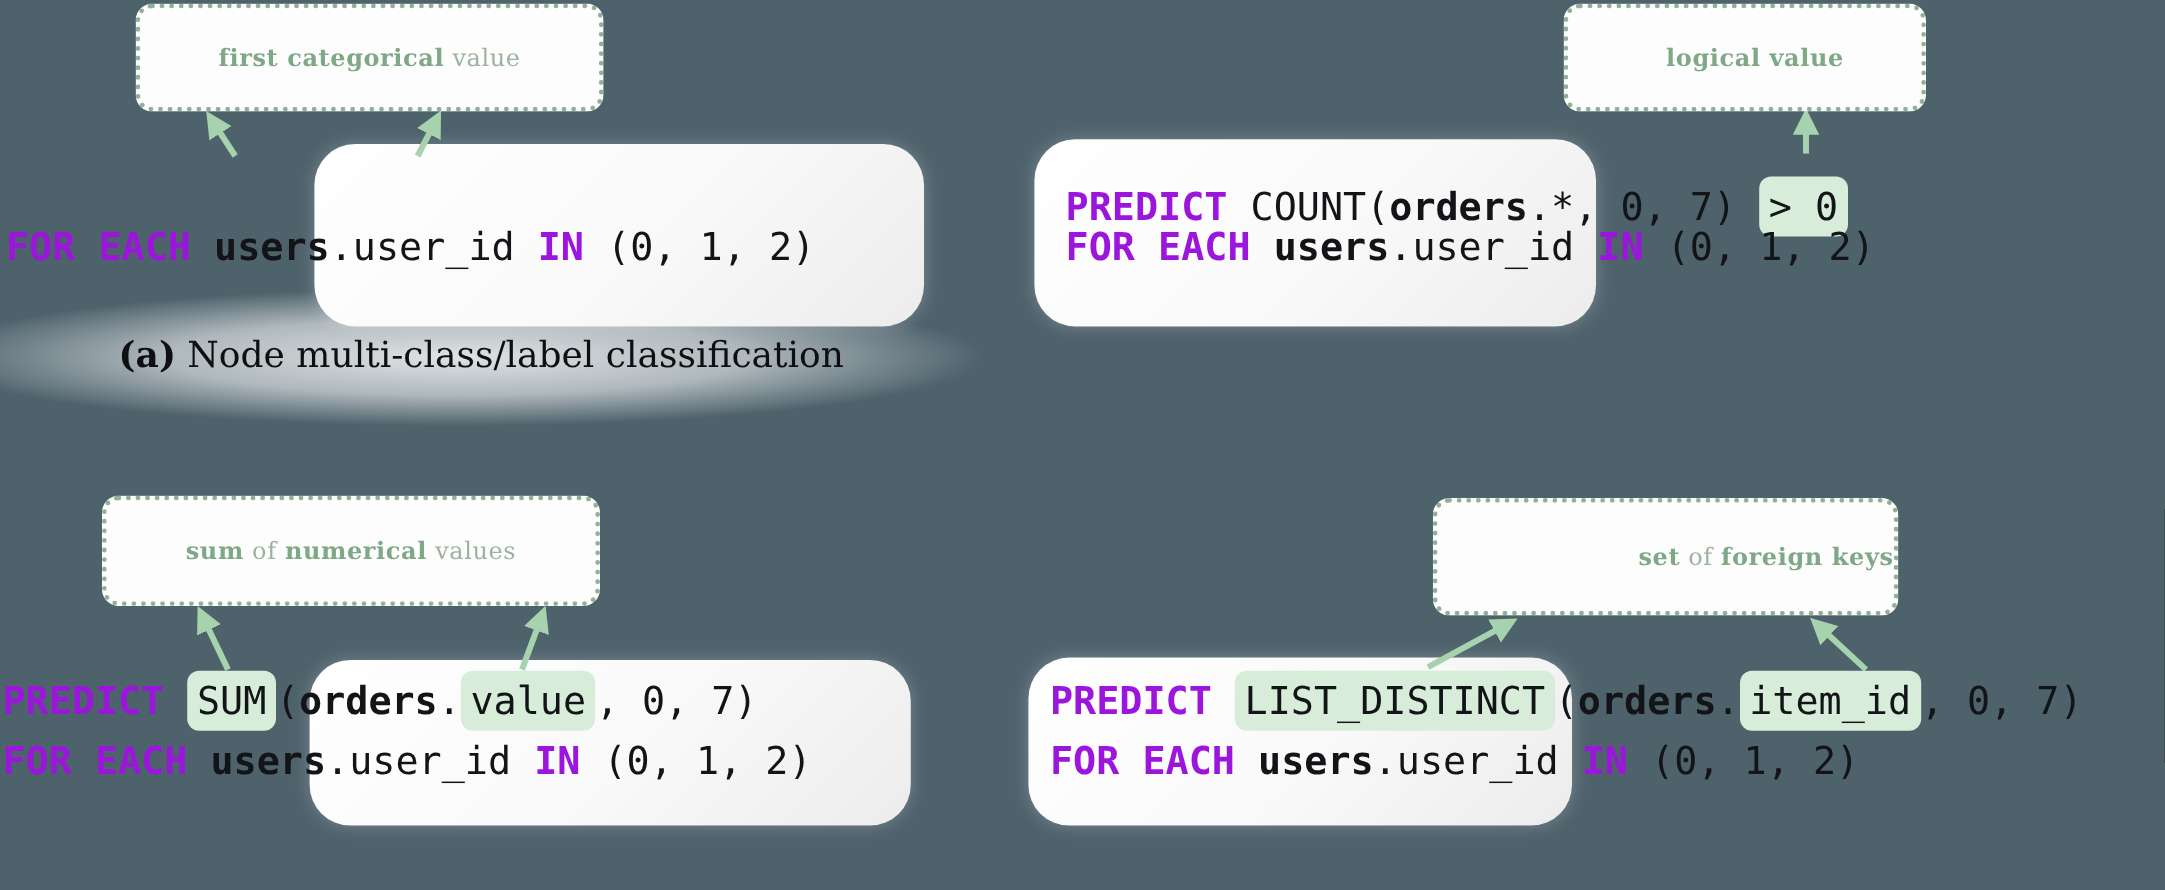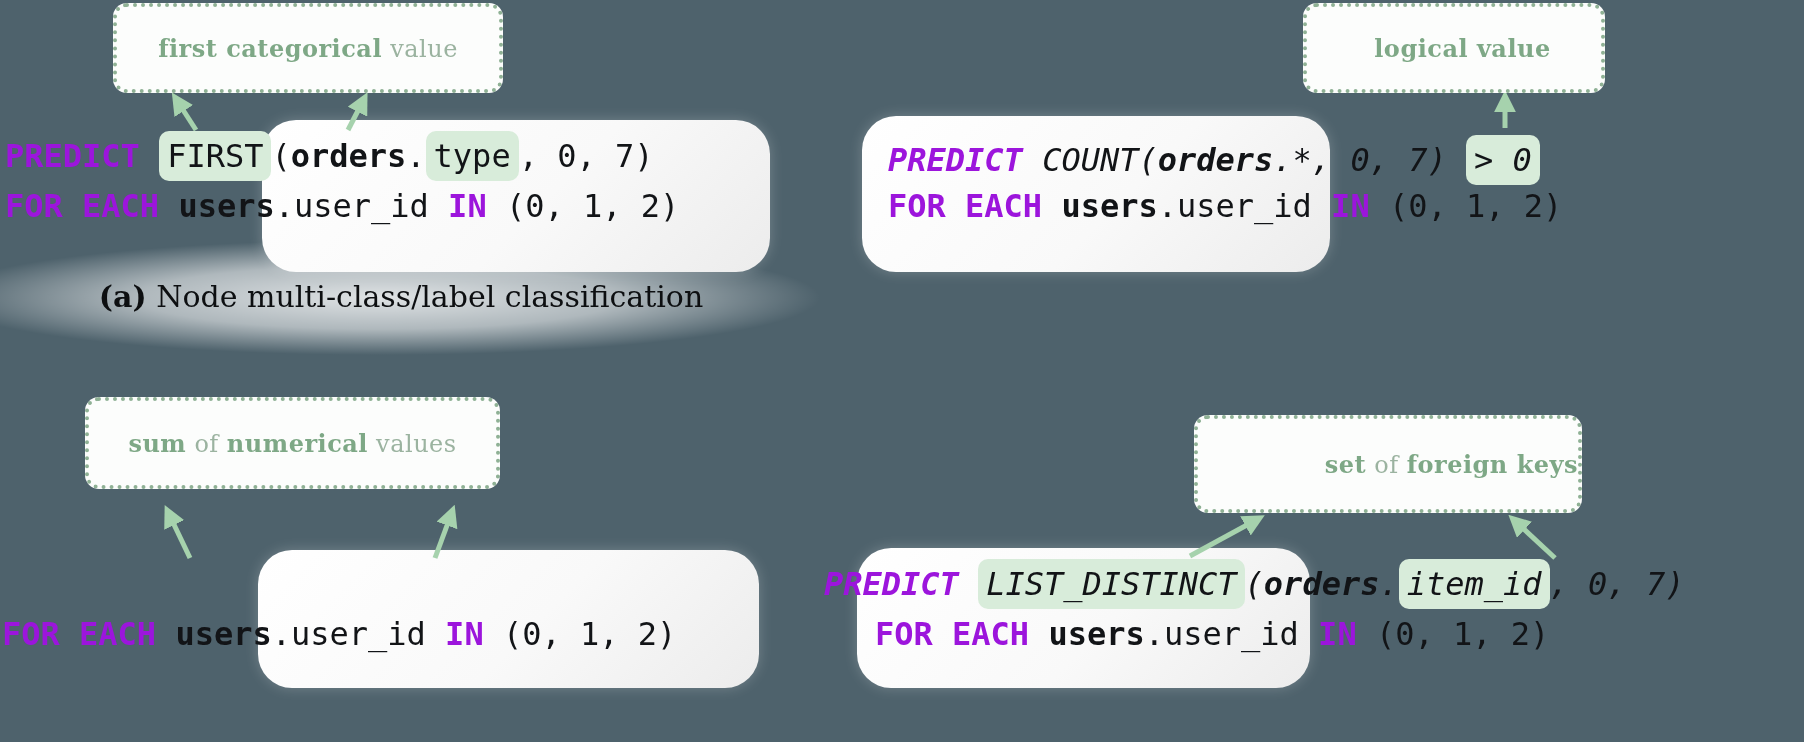--- a/index.html
+++ b/index.html
@@ -31,43 +31,43 @@
   #panel-a .codebox{left:262px;top:120px;width:508px;height:152px;}
   #panel-b .codebox{left:862px;top:116px;width:468px;height:156px;}
   #panel-c .codebox{left:258px;top:550px;width:501px;height:138px;}
   #panel-d .codebox{left:857px;top:548px;width:453px;height:140px;}
 
   
   .callout{
     position:absolute;z-index:3;border:4px dotted var(--coBorder);
     background:var(--coBg);border-radius:14px;
     display:flex;align-items:center;justify-content:center;
-    font-size:24px;letter-spacing:.5px;
+    font-size:20px;letter-spacing:.5px;
   }
   .co-bold{font-weight:bold;color:var(--coBold);white-space:pre;}
   .co-light{font-weight:normal;color:var(--coLight);white-space:pre;}
   #panel-a .callout{left:113px;top:3px;width:382px;height:82px;}
   #panel-b .callout{left:1303px;top:3px;width:277px;height:82px;padding-left:17px;}
-  #panel-c .callout{left:85px;top:397px;width:407px;height:84px;}
+  #panel-c .callout{left:85px;top:413px;width:407px;height:84px;}
   #panel-d .callout{left:1194px;top:415px;width:380px;height:90px;justify-content:flex-end;}
 
   
   .code{
     position:absolute;z-index:3;white-space:pre;
     font-family:"DejaVu Sans Mono", monospace;
     font-size:32px;line-height:44px;height:44px;color:var(--code);
   }
   .tok-kw{color:var(--kw);font-weight:bold;}
   .tok-tbl{font-weight:bold;}
   .tok-pl{}
   .tok-chip{background:var(--chipBg);padding:6px 8px;border-radius:10px;}
   #panel-a .code.l1{left:5px;top:134px;}   #panel-a .code.l2{left:5px;top:184px;}
-  #panel-b .code.l1{left:888px;top:138px;font-style:italic;} #panel-b .code.l2{left:888px;top:184px;}
+  #panel-b .code.l1{left:888px;top:150px;} #panel-b .code.l2{left:888px;top:184px;}
   #panel-c .code.l1{left:2px;top:562px;}   #panel-c .code.l2{left:2px;top:612px;}
-  #panel-d .code.l1{left:824px;top:562px;font-style:italic;} #panel-d .code.l2{left:875px;top:612px;}
+  #panel-d .code.l1{left:875px;top:562px;} #panel-d .code.l2{left:875px;top:612px;}
 
   
   .caption{
     position:absolute;z-index:3;text-align:center;
     font-size:30px;color:var(--caption);
   }
   .caption .lbl{font-weight:bold;}
   #panel-a .caption{left:16px;top:279px;width:770px;}
   #panel-b .caption{left:1020px;top:279px;width:500px;}
   #panel-c .caption{left:138px;top:695px;width:500px;}
@@ -81,39 +81,39 @@
 <body>
 
 <div id="canvas">
 
   <div class="panel" id="panel-a">
     <div class="glow"></div>
     <div class="codebox"></div>
     <div class="callout">
       <span><span class="co-bold">first categorical</span><span class="co-light"> value</span></span>
     </div>
-    <div class="code l1"><span class="tok-kw">PREDICT</span><span class="tok-pl"> </span><span class="tok-chip">FIRST</span><span class="tok-pl">(</span><span class="tok-tbl">orders</span><span class="tok-pl">.</span><span class="tok-chip">type</span><span class="tok-pl">, 0, 7)</span></div>
     <div class="code l2"><span class="tok-kw">FOR EACH</span><span class="tok-pl"> </span><span class="tok-tbl">users</span><span class="tok-pl">.user_id </span><span class="tok-kw">IN</span><span class="tok-pl"> (0, 1, 2)</span></div>
     <div class="caption"><span class="lbl">(a)</span><span> Node multi-class/label classification</span></div>
   </div>
 
   <div class="panel" id="panel-b">
     <div class="codebox"></div>
     <div class="callout">
       <span><span class="co-bold">logical value</span></span>
     </div>
     <div class="code l1"><span class="tok-kw">PREDICT</span><span class="tok-pl"> COUNT(</span><span class="tok-tbl">orders</span><span class="tok-pl">.*, 0, 7) </span><span class="tok-chip">&gt; 0</span></div>
     <div class="code l2"><span class="tok-kw">FOR EACH</span><span class="tok-pl"> </span><span class="tok-tbl">users</span><span class="tok-pl">.user_id </span><span class="tok-kw">IN</span><span class="tok-pl"> (0, 1, 2)</span></div>
   </div>
 
   <div class="panel" id="panel-c">
     <div class="codebox"></div>
     <div class="callout">
       <span><span class="co-bold">sum</span><span class="co-light"> of </span><span class="co-bold">numerical</span><span class="co-light"> values</span></span>
     </div>
+    <div class="code l1"><span class="tok-kw">PREDICT</span><span class="tok-pl"> </span><span class="tok-chip">SUM</span><span class="tok-pl">(</span><span class="tok-tbl">orders</span><span class="tok-pl">.</span><span class="tok-chip">value</span><span class="tok-pl">, 0, 7)</span></div>
     <div class="code l2"><span class="tok-kw">FOR EACH</span><span class="tok-pl"> </span><span class="tok-tbl">users</span><span class="tok-pl">.user_id </span><span class="tok-kw">IN</span><span class="tok-pl"> (0, 1, 2)</span></div>
   </div>
 
   <div class="panel" id="panel-d">
     <div class="codebox"></div>
     <div class="callout">
       <span><span class="co-bold">set</span><span class="co-light"> of </span><span class="co-bold">foreign keys</span></span>
     </div>
     <div class="code l1"><span class="tok-kw">PREDICT</span><span class="tok-pl"> </span><span class="tok-chip">LIST_DISTINCT</span><span class="tok-pl">(</span><span class="tok-tbl">orders</span><span class="tok-pl">.</span><span class="tok-chip">item_id</span><span class="tok-pl">, 0, 7)</span></div>
     <div class="code l2"><span class="tok-kw">FOR EACH</span><span class="tok-pl"> </span><span class="tok-tbl">users</span><span class="tok-pl">.user_id </span><span class="tok-kw">IN</span><span class="tok-pl"> (0, 1, 2)</span></div>

